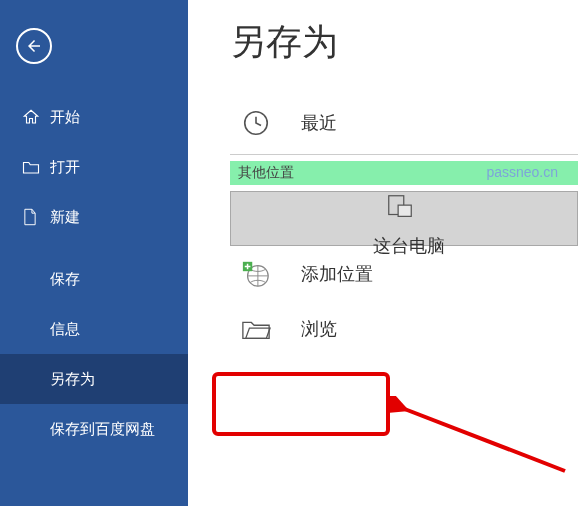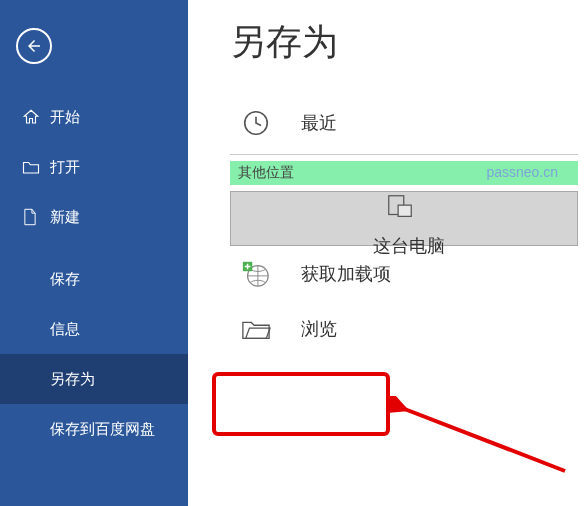--- a/index.html
+++ b/index.html
@@ -111,21 +111,21 @@
 
       <div class="loc-item">
         <span class="loc-icon">
           <svg width="30" height="30" viewBox="0 0 32 32">
               <circle cx="18" cy="18" r="11" fill="none" stroke="#888" stroke-width="1.3"></circle>
               <path d="M7 18h22M18 7v22M10 11c4 3 12 3 16 0M10 25c4-3 12-3 16 0" fill="none" stroke="#888" stroke-width="1"></path>
               <rect x="2" y="3" width="10" height="10" fill="#4caf50"></rect>
               <path d="M7 5v6M4 8h6" stroke="#fff" stroke-width="1.6"></path>
             </svg>
         </span>
-        <span>获取加载项</span>
+        <span>添加位置</span>
       </div>
 
       <div class="loc-item" id="browse-item">
         <span class="loc-icon">
           <svg width="30" height="26" viewBox="0 0 32 26">
               <path d="M2 6h9l3 3h16v14H2z" fill="none" stroke="#555" stroke-width="1.4"></path>
               <path d="M5 23L9 12h22l-4 11z" fill="none" stroke="#555" stroke-width="1.4"></path>
             </svg>
         </span>
         <span>浏览</span>

